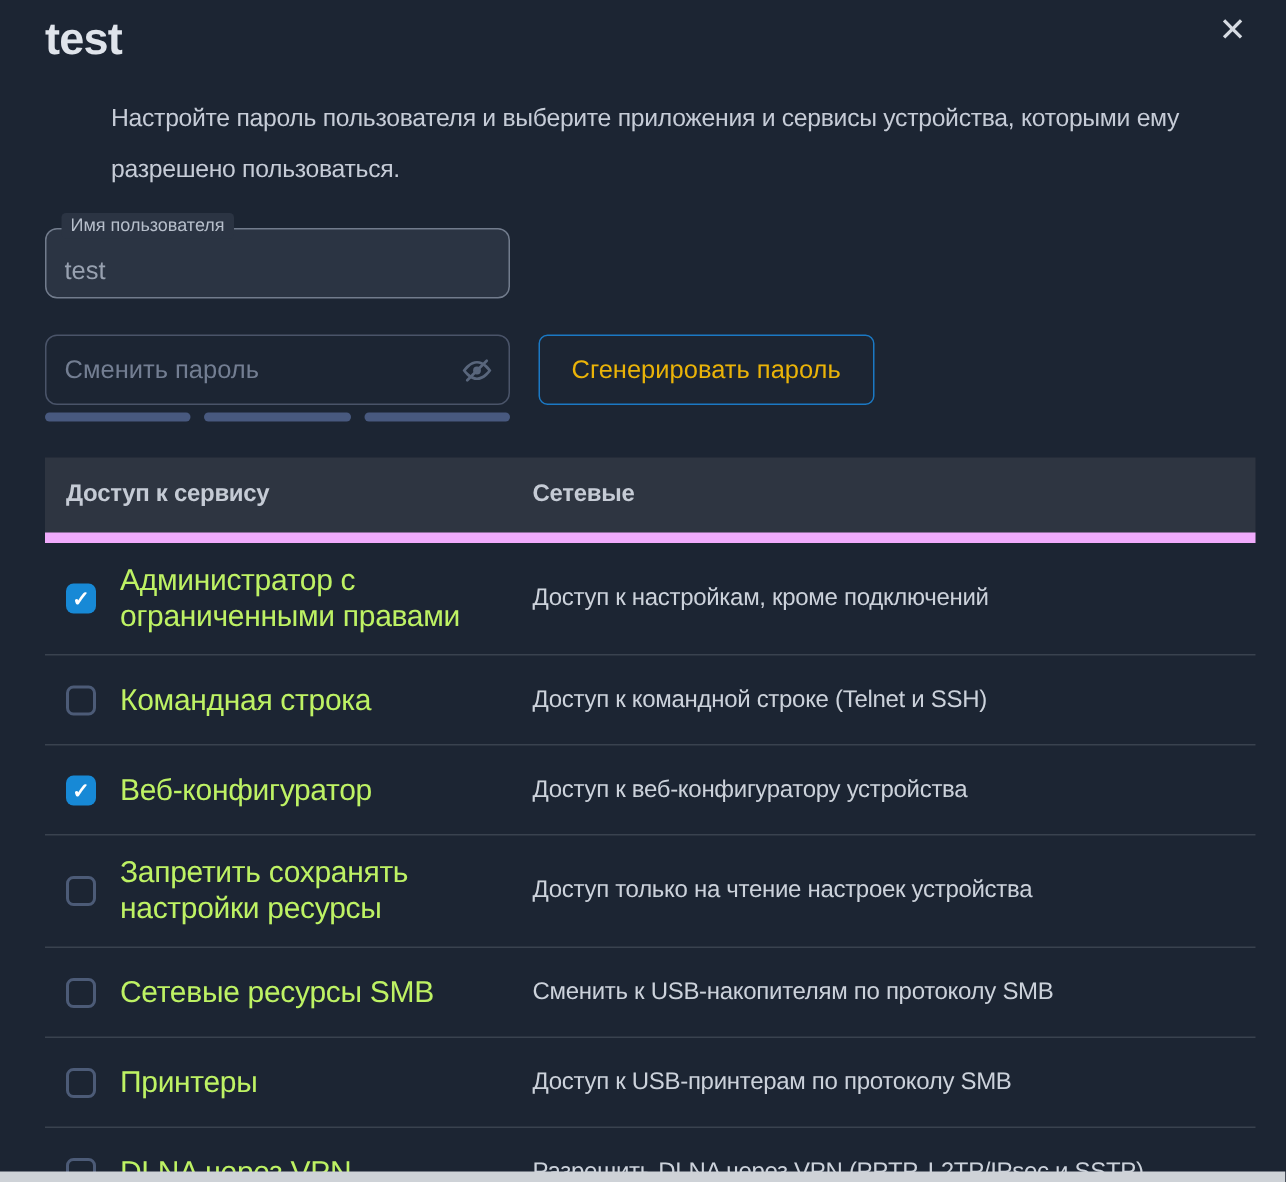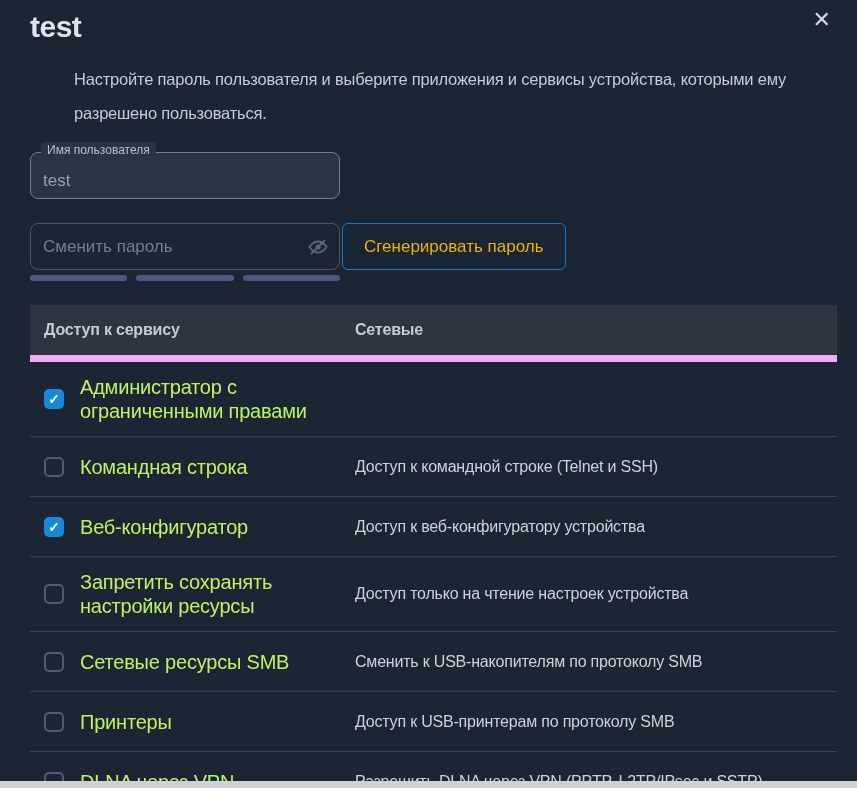--- a/index.html
+++ b/index.html
@@ -61,21 +61,21 @@
     background: #2b3443;
     border: 1px solid #727c8d;
     border-radius: 8px;
     color: #98a1b0;
     font-size: 17px;
     padding: 10px 12px 0 12px;
     font-family: "Liberation Sans", sans-serif;
     outline: none;
   }
 
-  .password-row { display: flex; align-items: flex-start; margin-top: 24px; gap: 2px; }
+  .password-row { display: flex; align-items: flex-start; margin-top: 24px; gap: 19px; }
   .password-field {
     position: relative;
     width: 310px;
   }
   .password-input {
     width: 100%;
     height: 47px;
     background: transparent;
     border: 1px solid #4a5469;
     border-radius: 8px;
@@ -215,20 +215,21 @@
       <div class="th">Сетевые</div>
     </div>
     <div id="table-body">
   <div class="table-row">
     <div class="row-service">
       <div class="checkbox checked">
         <span class="checkmark">✓</span>
       </div>
       <span class="service-name">Администратор с ограниченными правами</span>
     </div>
+    <div class="row-desc">Доступ к настройкам, кроме подключений</div>
   </div>
 
   <div class="table-row">
     <div class="row-service">
       <div class="checkbox unchecked">
         <span class="checkmark"></span>
       </div>
       <span class="service-name">Командная строка</span>
     </div>
     <div class="row-desc">Доступ к командной строке (Telnet и SSH)</div>

